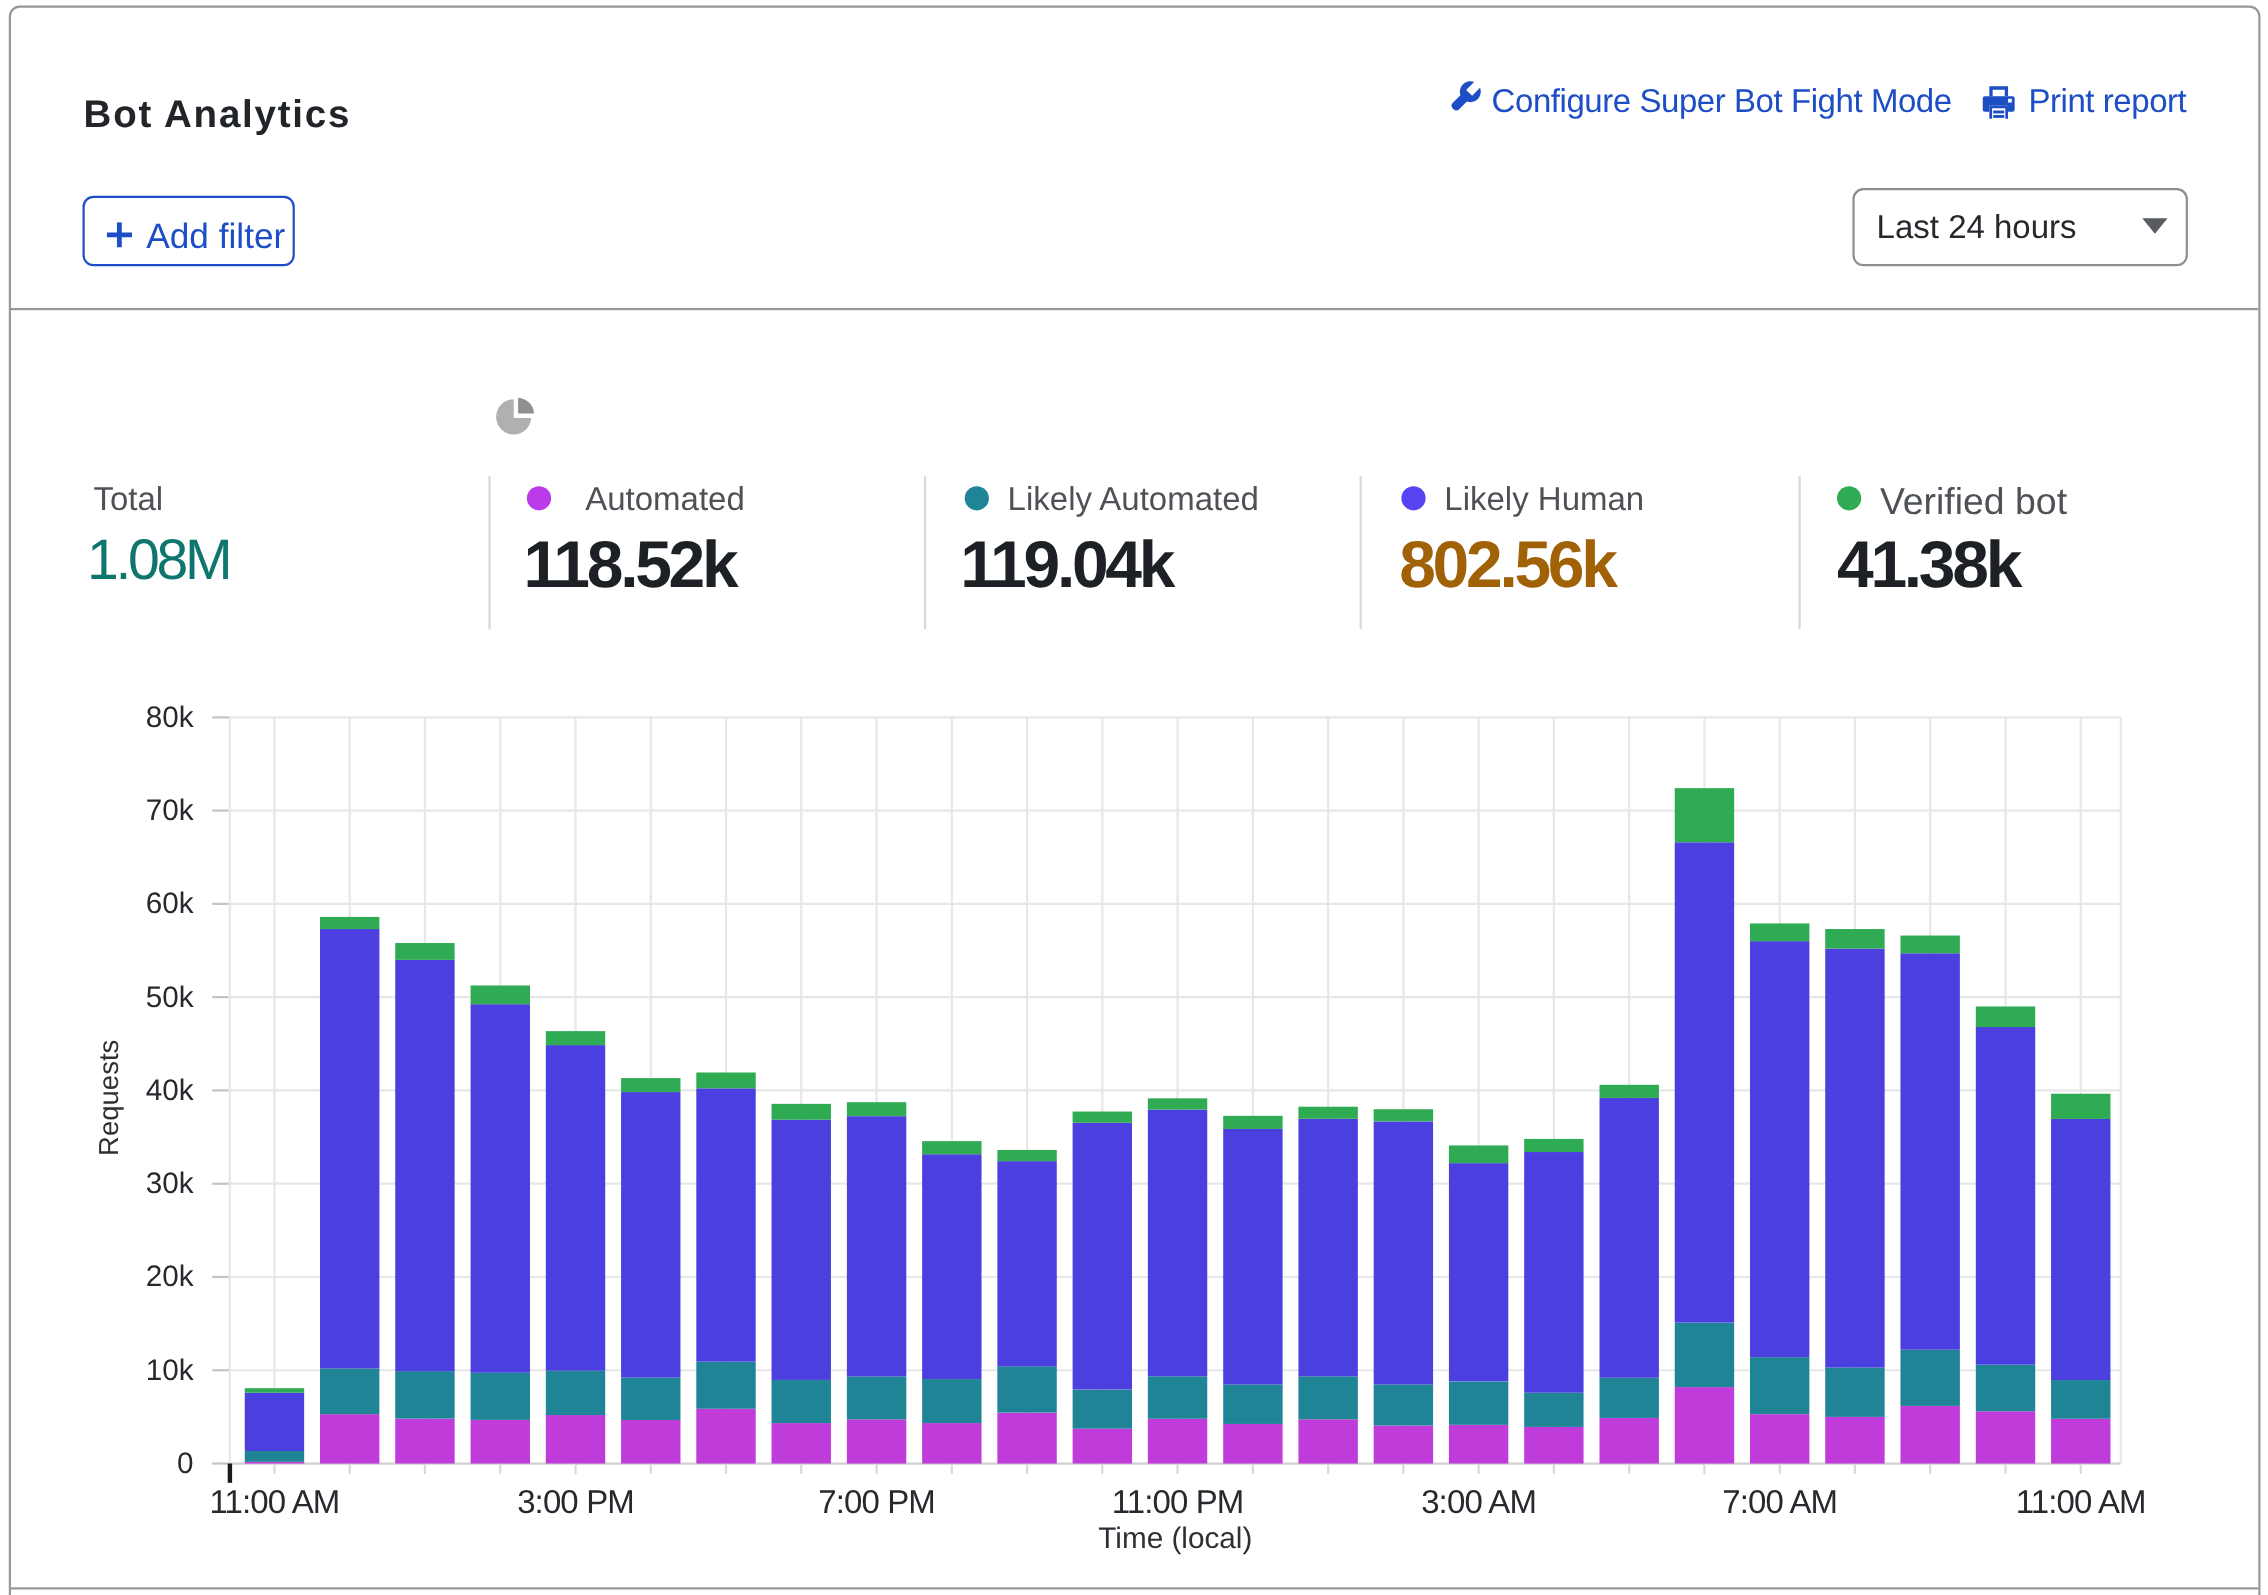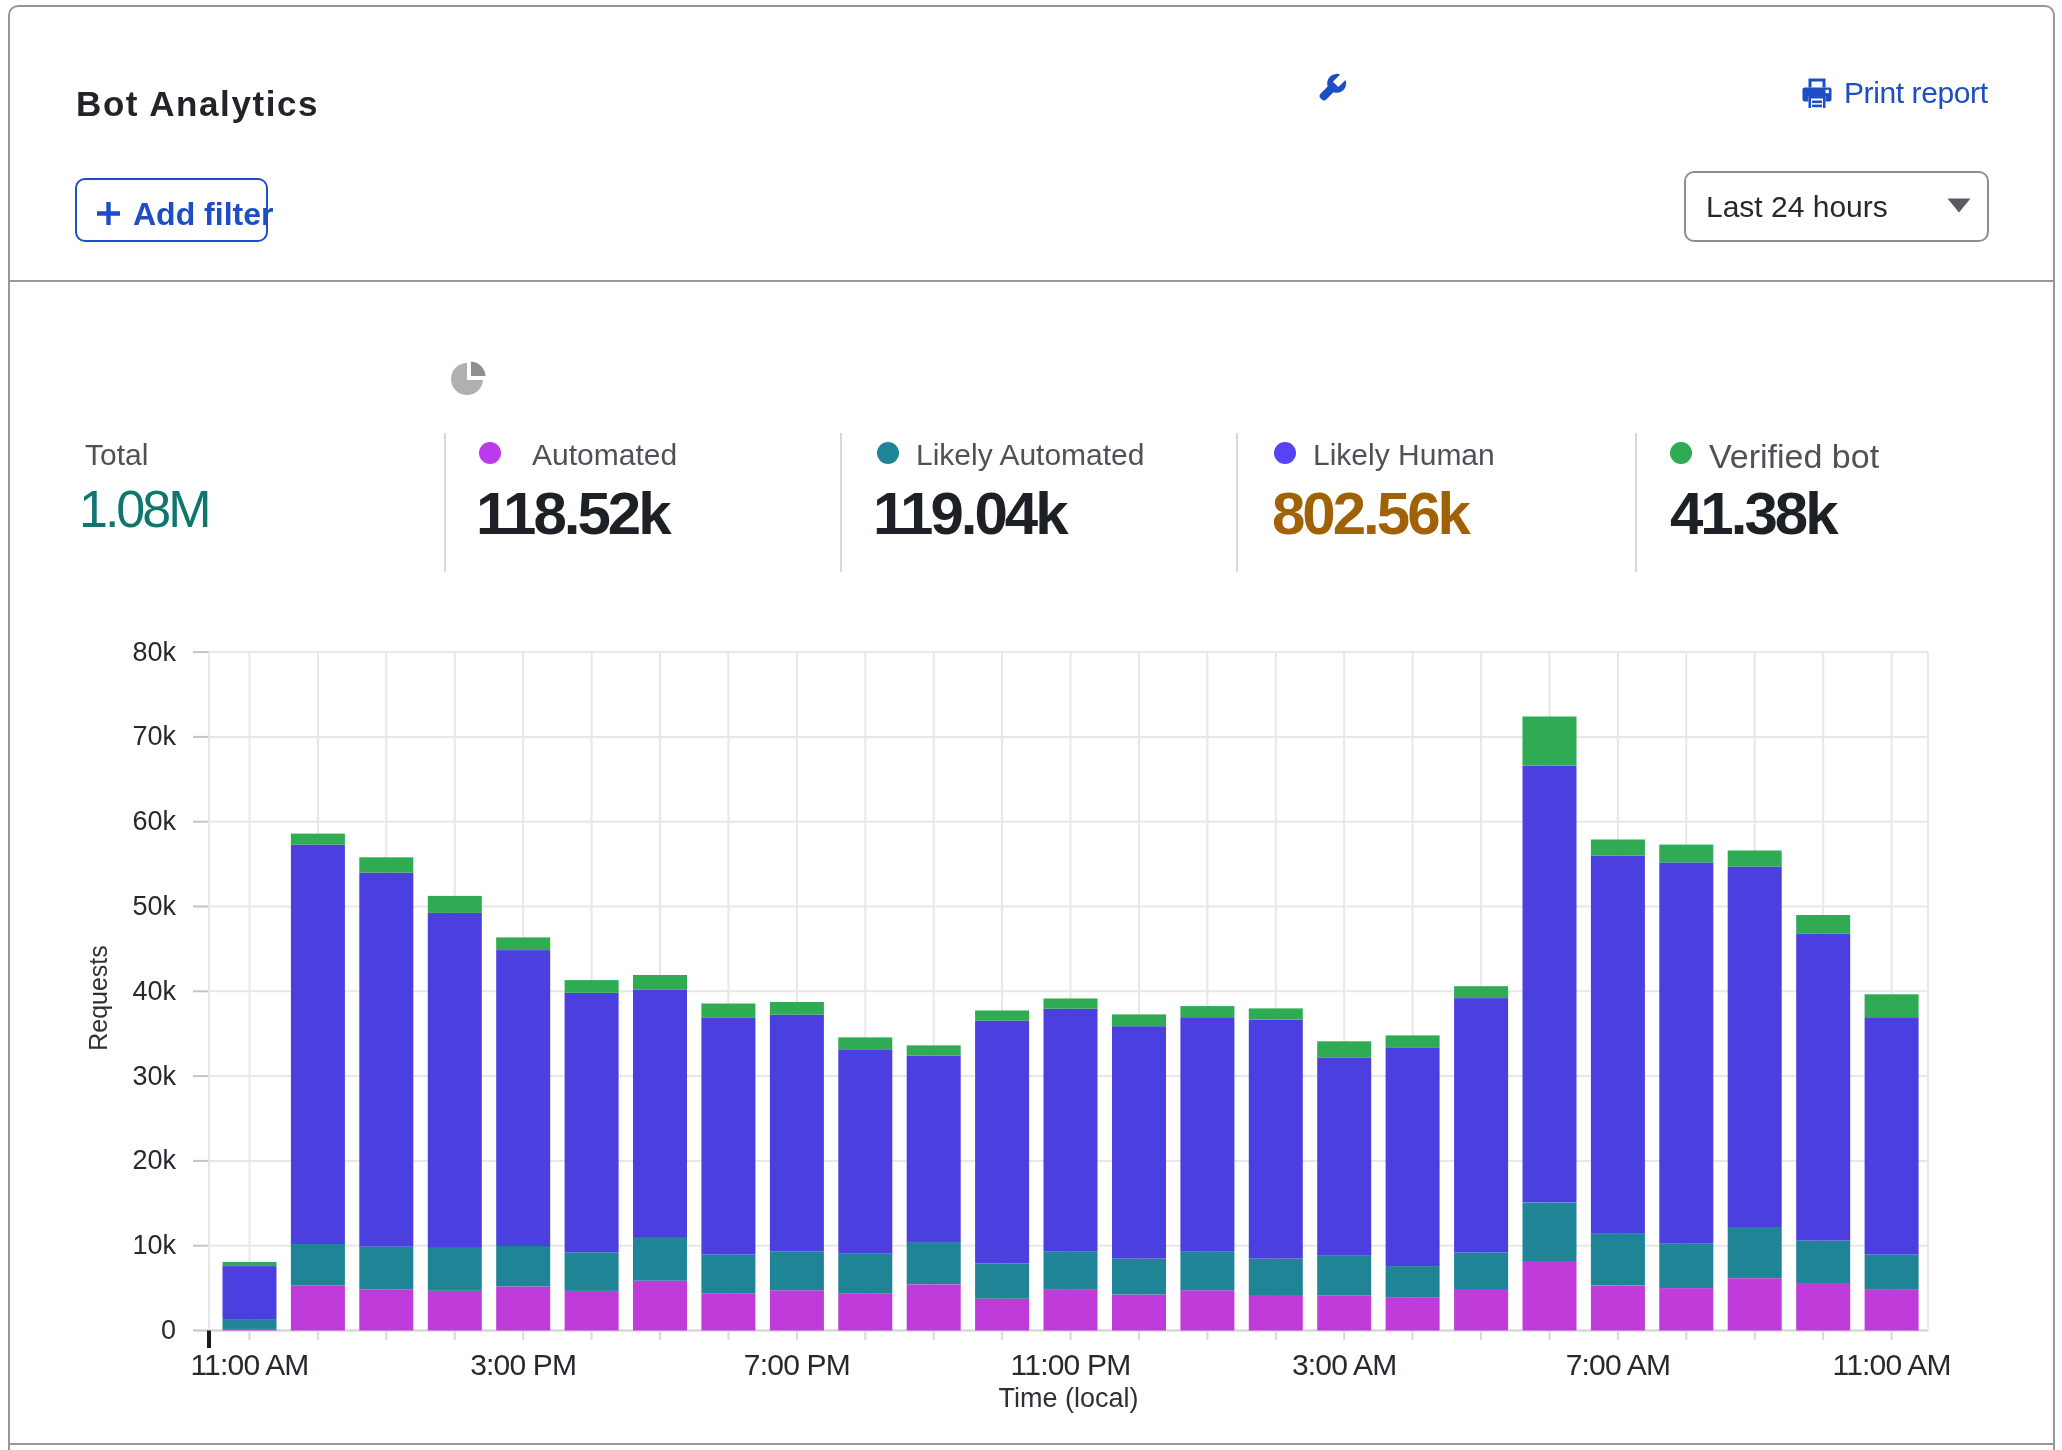--- a/index.html
+++ b/index.html
@@ -15,38 +15,39 @@
   <div style="position:absolute;left:10px;top:1443px;width:2043px;height:2px;background:#979797"></div>
 
   <div style="position:absolute;left:76px;top:84px;font-size:35px;font-weight:700;color:#212529;letter-spacing:1.6px">Bot Analytics</div>
 
   <svg style="position:absolute;left:1313px;top:70px" width="36" height="36" viewBox="0 0 36 36">
 <g transform="translate(18,19) rotate(45)" fill="#1d4ec6">
 <path d="M -3.8 -16.7 A 9.5 9.5 0 1 0 3.8 -16.7 L 3.8 -6.5 L -3.8 -6.5 Z"></path>
 <rect x="-4.1" y="-3" width="8.2" height="17" rx="3.6"></rect>
 </g>
 </svg>
+  <div style="position:absolute;left:1356px;top:76px;font-size:30px;letter-spacing:-0.4px;color:#1d4ec6">Configure Super Bot Fight Mode</div>
   <svg style="position:absolute;left:1801px;top:76px" width="34" height="34" viewBox="0 0 34 34">
 <g fill="#1d4ec6">
 <path d="M7.5 2.5 h17 v9 h-3 v-6 h-11 v6 h-3 Z"></path>
 <rect x="1.5" y="11.5" width="29" height="14" rx="2"></rect>
 <rect x="7.5" y="20" width="17" height="12" fill="#fff"></rect>
 <path d="M7.5 20 h17 v12 h-17 Z M10 22.5 h12 v9.5 h-12 Z" fill="#1d4ec6" fill-rule="evenodd"></path>
 <rect x="11" y="24.5" width="10" height="2.6" fill="#1d4ec6"></rect>
 <rect x="11" y="28.6" width="10" height="2.6" fill="#1d4ec6"></rect>
 <rect x="24.5" y="13.8" width="3.4" height="3.4" fill="#fff"></rect>
 </g>
 </svg>
   <div style="position:absolute;left:1844px;top:76px;font-size:30px;letter-spacing:-0.4px;color:#1d4ec6">Print report</div>
 
   <div style="position:absolute;left:75px;top:178px;width:193px;height:64px;border:2px solid #1d4ec6;border-radius:10px"></div>
   <svg style="position:absolute;left:97px;top:202px" width="23" height="23" viewBox="0 0 23 23">
       <path d="M9.3 0 h4.4 v9.3 h9.3 v4.4 h-9.3 v9.3 h-4.4 v-9.3 h-9.3 v-4.4 h9.3 Z" fill="#1d4ec6"></path>
     </svg>
-  <div style="position:absolute;left:133px;top:196px;font-size:32px;font-weight:700;color:#1d4ec6">Add filter</div>
+  <div style="position:absolute;left:133px;top:196px;font-size:32px;font-weight:400;color:#1d4ec6">Add filter</div>
 
   <div style="position:absolute;left:1684px;top:171px;width:305px;height:71px;border:2px solid #8b8f94;border-radius:10px;background:#fff"></div>
   <div style="position:absolute;left:1706px;top:190px;font-size:30px;color:#25282c">Last 24 hours</div>
   <svg style="position:absolute;left:1947px;top:198px" width="24" height="15" viewBox="0 0 24 15">
       <path d="M0.5 0.5 h23 l-11.5 14 Z" fill="#585c61"></path>
     </svg>
 
   <svg style="position:absolute;left:450px;top:361px" width="38" height="38" viewBox="0 0 38 38">
 <path d="M17 2 A 16 16 0 1 0 33 19 L 17 19 Z" fill="#b0b0b0"></path>
 <path d="M21 15 L 21 0.5 A 15.5 15.5 0 0 1 35.5 15 Z" fill="#8f8f8f"></path>

